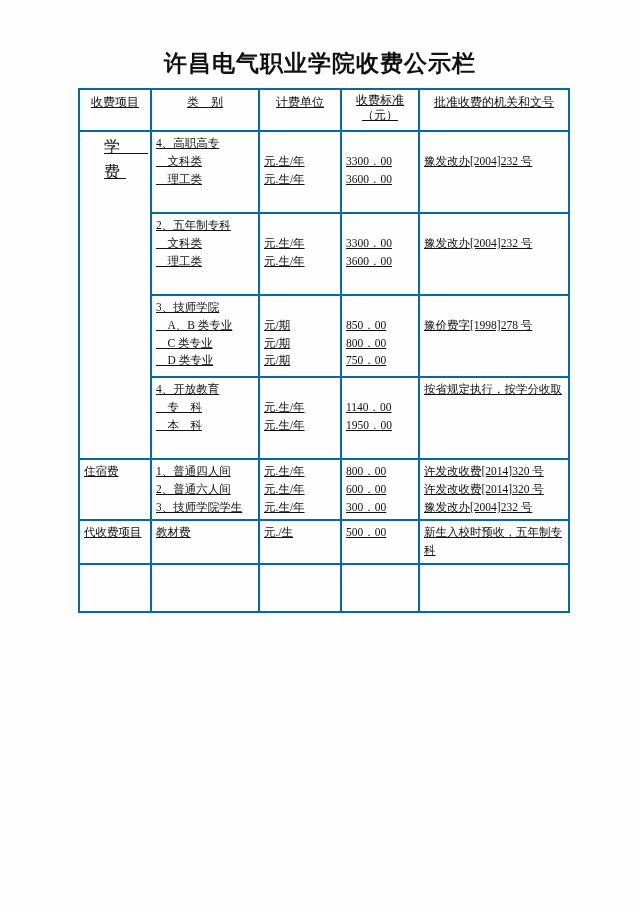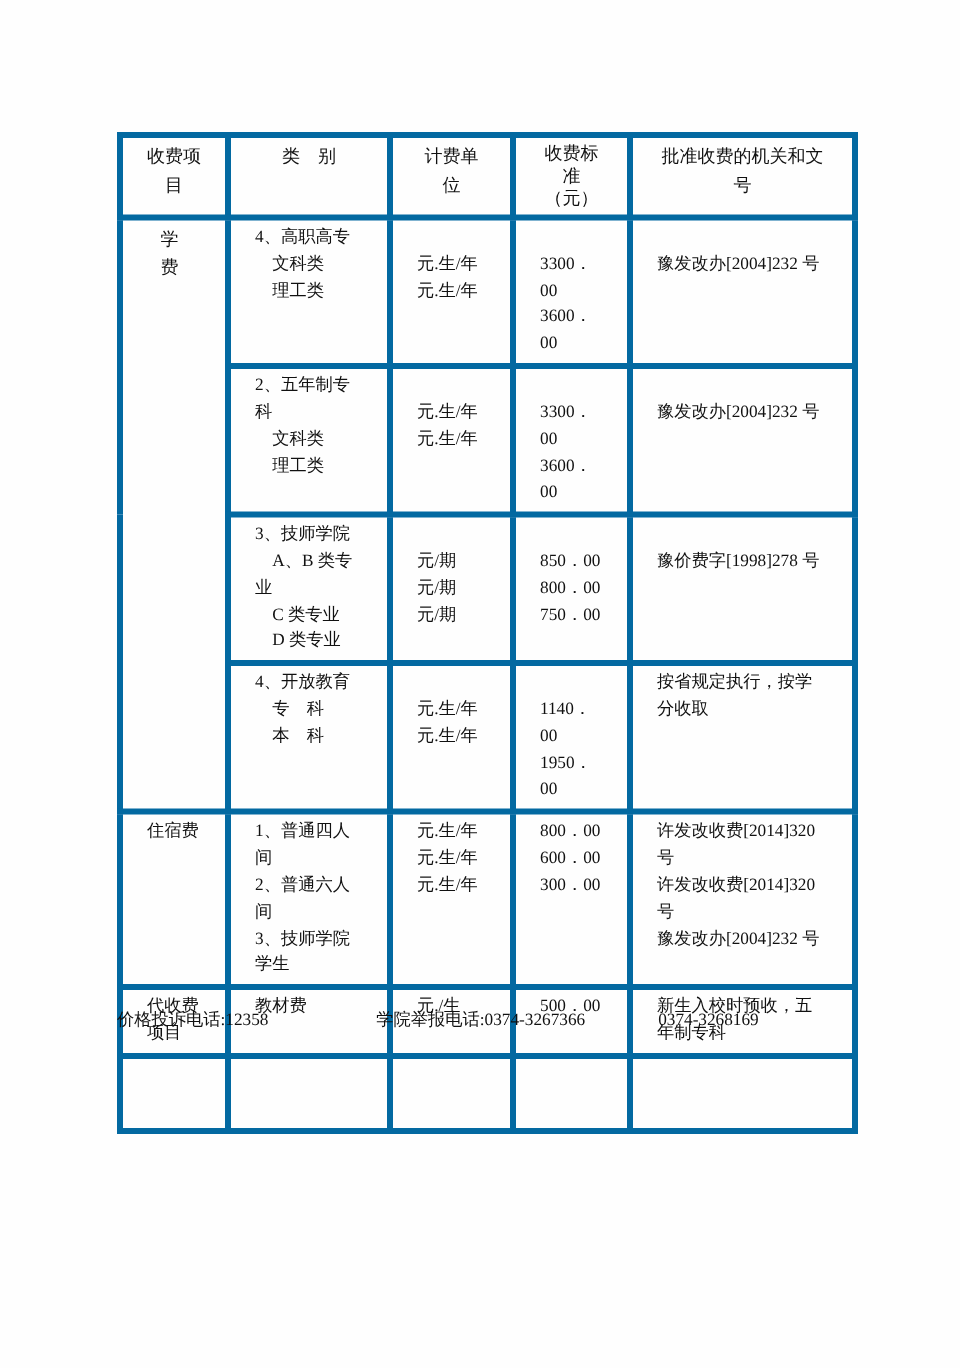--- a/index.html
+++ b/index.html
@@ -36,24 +36,25 @@
   table.fee {
     position: absolute;
     left: 78px;
     top: 88px;
     width: 490px;
     border-collapse: collapse;
     table-layout: fixed;
     font-size: 11.5px;
   }
   table.fee td {
-    border: 4px solid #0369a1;
+    border: 2px solid #0369a1;
     vertical-align: top;
-    padding: 3px 16px;
+    padding: 3px 4px;
     line-height: 1.55;
+    text-decoration: underline;
   }
   .c-item    { width: 72px; }
   .c-cat     { width: 108px; }
   .c-unit    { width: 82px; }
   .c-std     { width: 78px; }
   .c-auth    { width: 150px; }
 
   .hdr td {
     text-align: center;
     vertical-align: middle;
@@ -66,40 +67,41 @@
   .ctr { }
   .cat-block { white-space: pre-line; margin-top: 13px; }
   .unit-block { white-space: pre-line; text-align: left; }
   .std-block { white-space: pre-line; }
   .auth-block { white-space: pre-line; }
   .rowtall { height: 74px; }
   .vlabel {
     text-align: center;
     vertical-align: middle;
     letter-spacing: 6px;
-    font-size: 12px;
+    font-size: 16px;
   }
   .footer {
     position: absolute;
     left: 78px;
     top: 672px;
     width: 500px;
     font-size: 11.5px;
   }
   .footer span { display: inline-block; }
   .f1 { width: 170px; }
   .f2 { width: 185px; }
   .f3 { width: 130px; }
   .pad-empty { height: 40px; }
 </style>
 </head>
 <body>
 
 <div class="page">
 
+  <div class="title">许昌电气职业学院收费公示栏</div>
 
   <table class="fee">
     <colgroup>
       <col class="c-item">
       <col class="c-cat">
       <col class="c-unit">
       <col class="c-std">
       <col class="c-auth">
     </colgroup>
     <tbody>
@@ -195,19 +197,14 @@
       <tr>
         <td class="pad-empty"></td>
         <td></td>
         <td></td>
         <td></td>
         <td></td>
       </tr>
     </tbody>
   </table>
 
-  <div class="footer">
-    <span class="f1">价格投诉电话:12358</span>
-    <span class="f2">学院举报电话:0374-3267366</span>
-    <span class="f3">0374-3268169</span>
-  </div>
 
 </div>
 
 </body></html>

